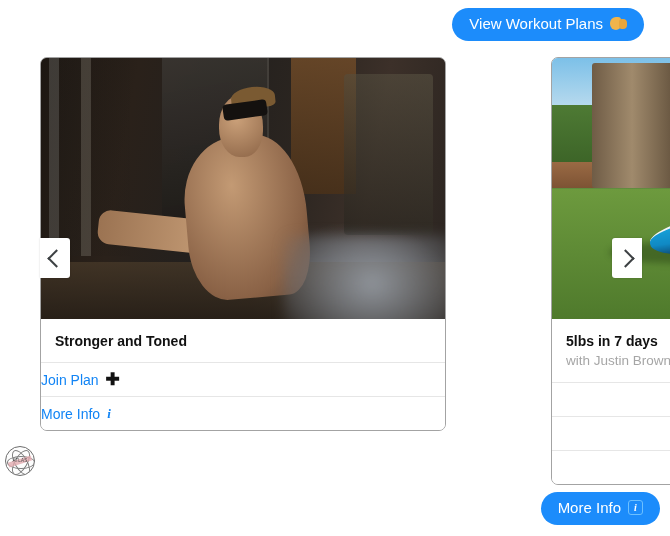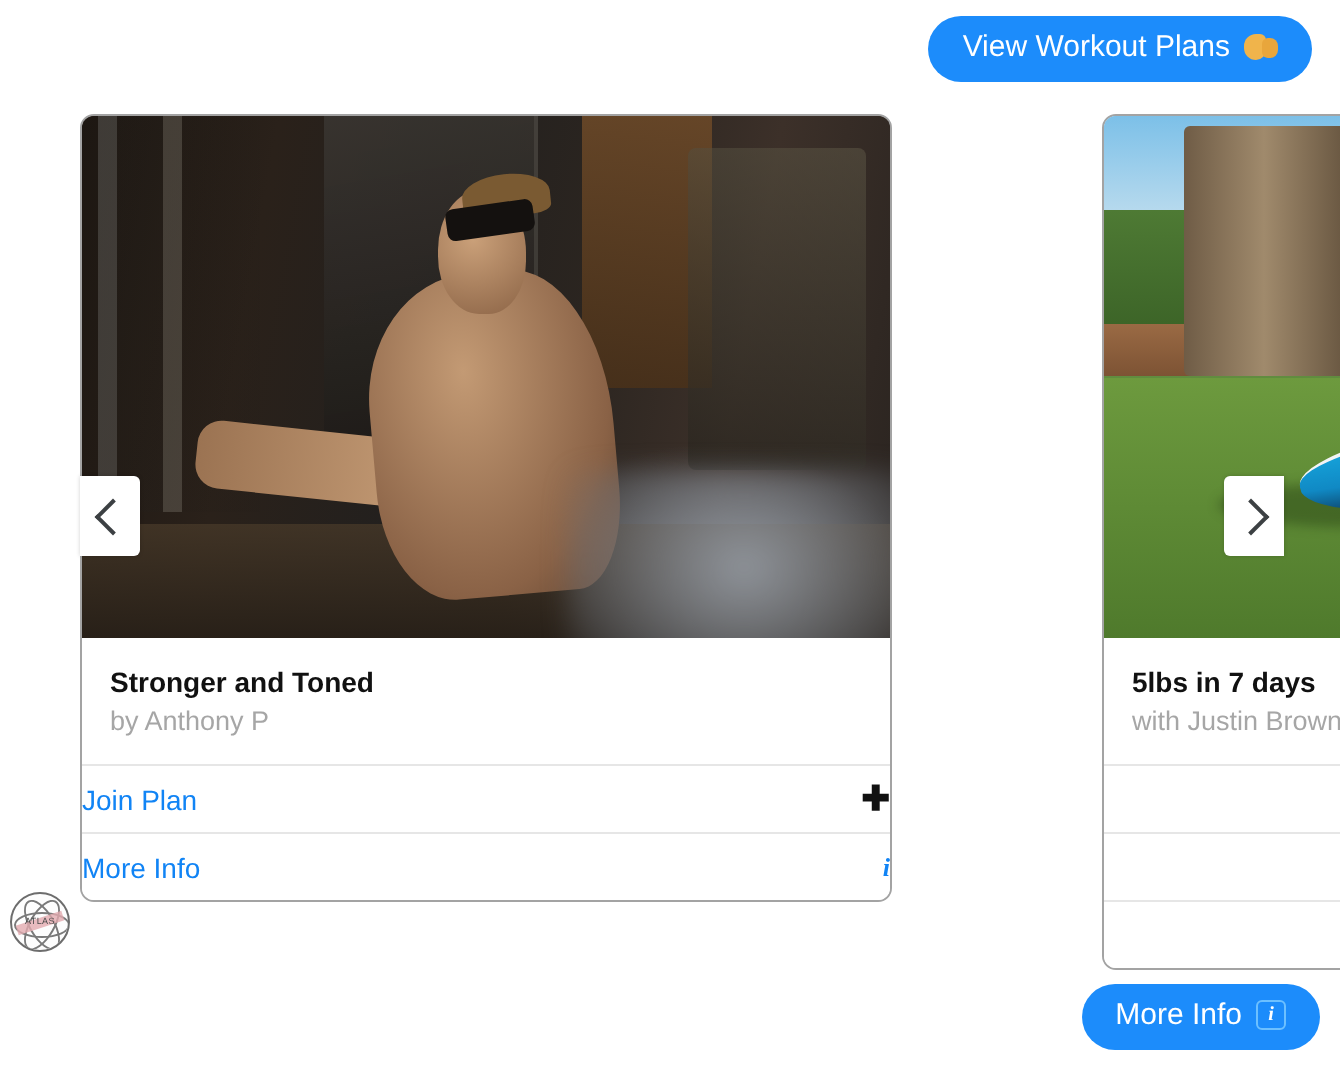--- a/index.html
+++ b/index.html
@@ -18,21 +18,21 @@
   
   .top-bar {
     position: absolute;
     top: 0;
     left: 0;
     width: 670px;
     height: 48px;
     display: flex;
     align-items: center;
     justify-content: flex-end;
-    padding-right: 14px;
+    padding-right: 26px;
     box-sizing: border-box;
   }
   .pill-button {
     display: inline-flex;
     align-items: center;
     gap: 7px;
     background: #1c8cfb;
     color: #ffffff;
     border: none;
     border-radius: 999px;
@@ -243,21 +243,21 @@
     color: #a6a6a6;
     line-height: 18px;
     margin-top: 2px;
     white-space: nowrap;
   }
 
   .card-action {
     height: 33px;
     display: flex;
     align-items: center;
-    justify-content: space-between;
+    justify-content: flex-start;
     gap: 7px;
     font-size: 14px;
     color: #1184f5;
     border-bottom: 1px solid #e6e6e6;
     cursor: pointer;
     background: #ffffff;
   }
   .card-action:last-child { border-bottom: none; }
   .plus-glyph {
     color: #111111;
@@ -371,21 +371,20 @@
         <div class="athlete-arm"></div>
         <div class="athlete-body"></div>
         <div class="athlete-head"></div>
         <div class="hair"></div>
         <div class="headband"></div>
         <div class="blur-blob"></div>
       </div>
     </div>
     <div class="card-text">
       <div class="card-title">Stronger and Toned</div>
-      <div class="card-subtitle">by Anthony P</div>
     </div>
     <div class="card-action">
       <span>Join Plan</span>
       <span class="plus-glyph">✚</span>
     </div>
     <div class="card-action">
       <span>More Info</span>
       <span class="info-glyph">i</span>
     </div>
   </div>

